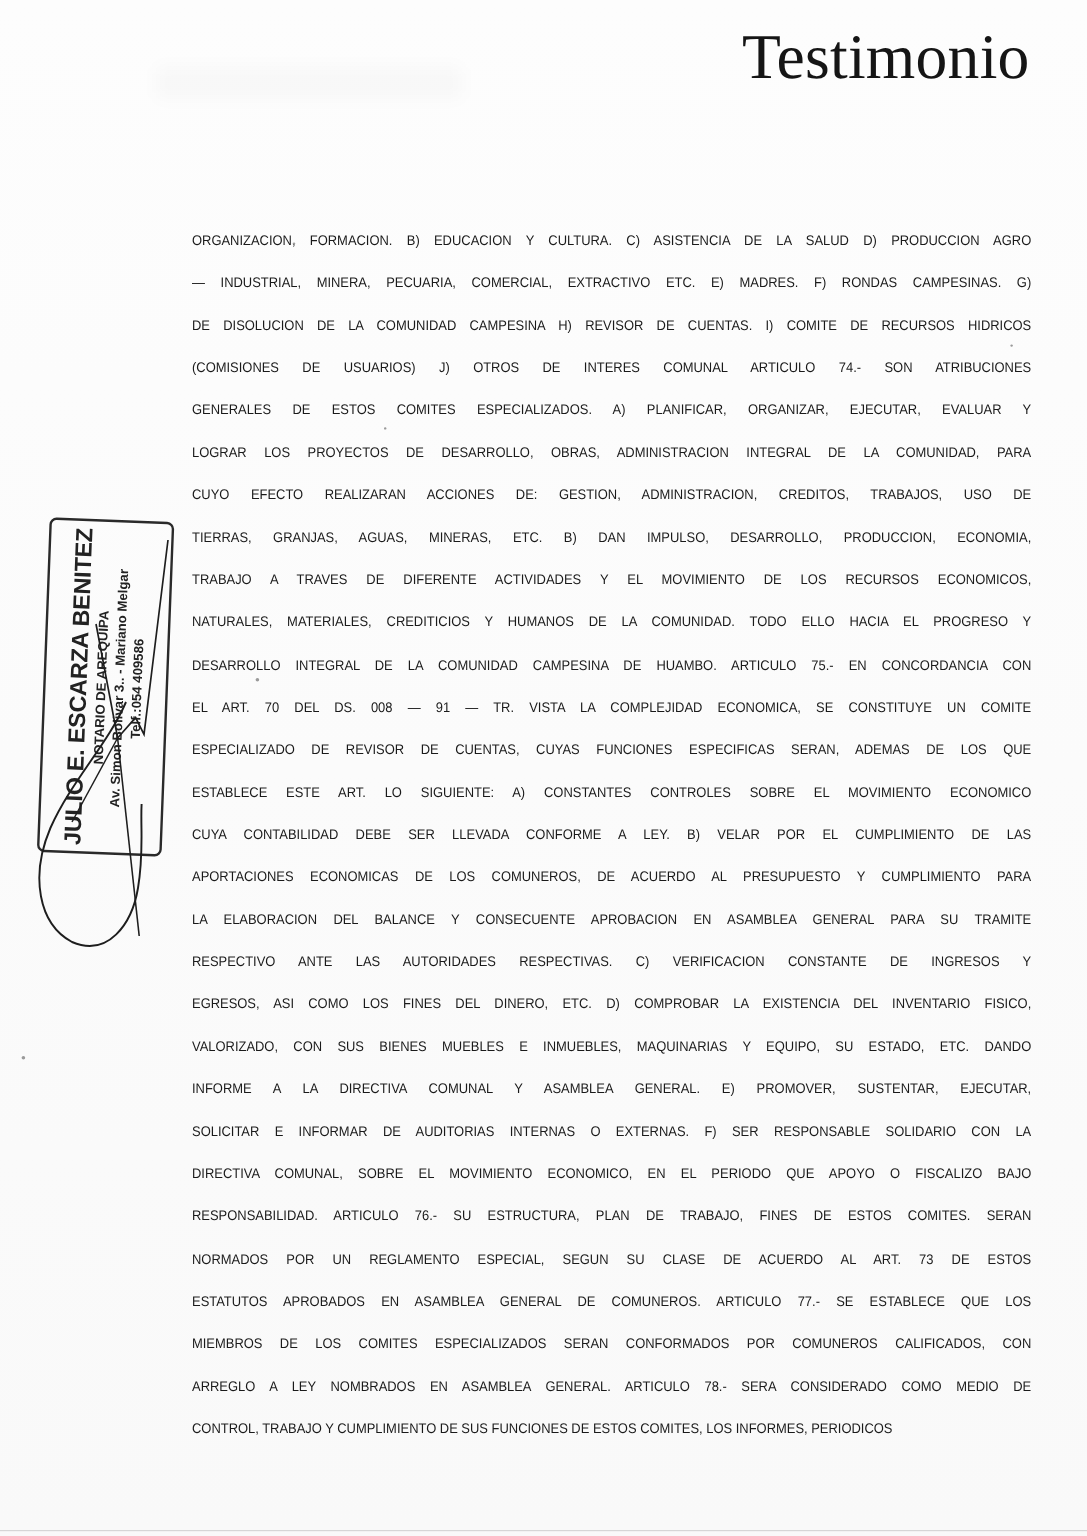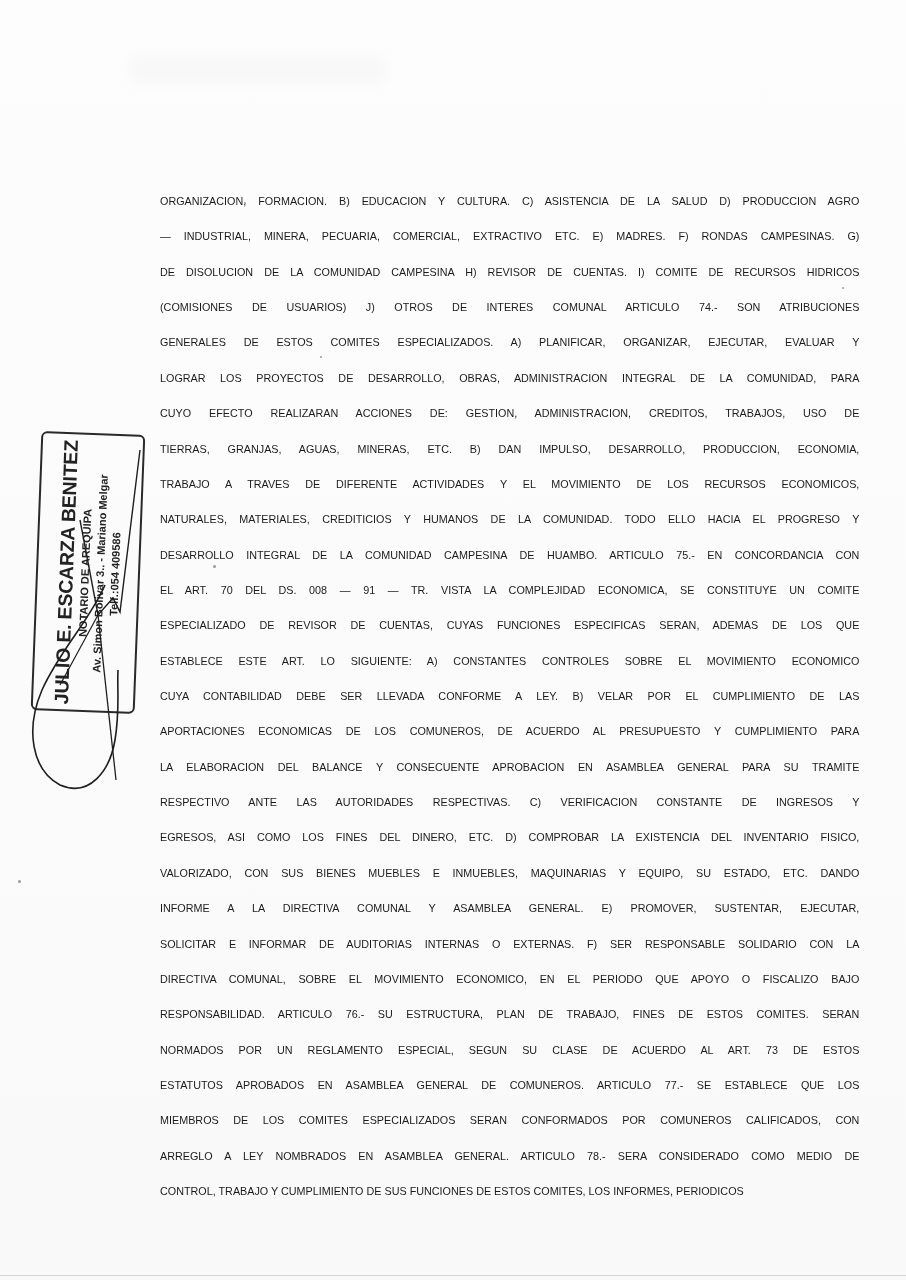--- a/index.html
+++ b/index.html
@@ -137,20 +137,21 @@
     border-radius: 50%;
   }
 </style>
 </head>
 <body>
 
 <div class="page">
 
   <div class="ghost-smudge"></div>
 
+  <div class="header-title">Testimonio</div>
 
   <div class="body-text">
     <span class="line">ORGANIZACION, FORMACION. B) EDUCACION Y CULTURA. C) ASISTENCIA DE LA SALUD D) PRODUCCION AGRO</span>
     <span class="line">— INDUSTRIAL, MINERA, PECUARIA, COMERCIAL, EXTRACTIVO ETC. E) MADRES. F) RONDAS CAMPESINAS. G)</span>
     <span class="line">DE DISOLUCION DE LA COMUNIDAD CAMPESINA H) REVISOR DE CUENTAS. I) COMITE DE RECURSOS HIDRICOS</span>
     <span class="line">(COMISIONES DE USUARIOS) J) OTROS DE INTERES COMUNAL ARTICULO 74.-   SON ATRIBUCIONES</span>
     <span class="line">GENERALES DE ESTOS COMITES ESPECIALIZADOS. A) PLANIFICAR, ORGANIZAR, EJECUTAR, EVALUAR Y</span>
     <span class="line">LOGRAR LOS PROYECTOS DE DESARROLLO, OBRAS, ADMINISTRACION INTEGRAL DE LA COMUNIDAD, PARA</span>
     <span class="line">CUYO EFECTO REALIZARAN ACCIONES DE: GESTION, ADMINISTRACION, CREDITOS, TRABAJOS, USO DE</span>
     <span class="line">TIERRAS, GRANJAS, AGUAS, MINERAS, ETC. B) DAN IMPULSO, DESARROLLO, PRODUCCION, ECONOMIA,</span>

